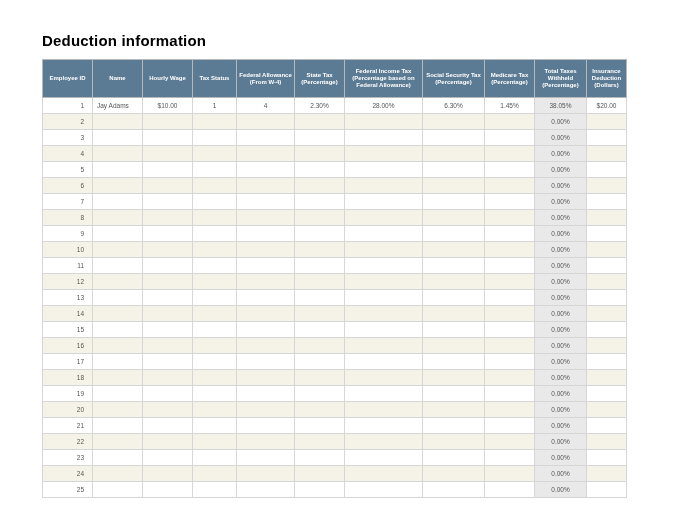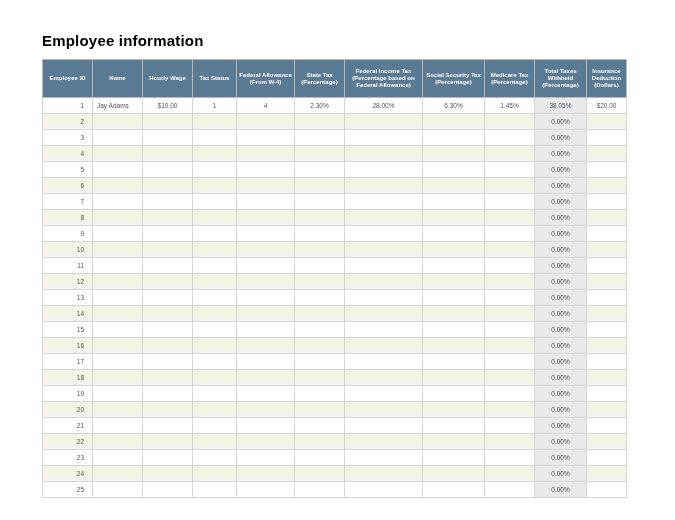--- a/index.html
+++ b/index.html
@@ -60,21 +60,21 @@
   .c-statetax { width: 50px; }
   .c-fedtax { width: 78px; }
   .c-ss { width: 62px; }
   .c-medicare { width: 50px; }
   .c-totals { width: 52px; }
   .c-ins { width: 40px; }
 </style>
 </head>
 <body>
 
-<h1>Employee information</h1>
+<h1>Deduction information</h1>
 
 <table class="grid">
   <thead>
     <tr>
       <th class="c-id">Employee ID</th>
       <th class="c-name">Name</th>
       <th class="c-wage">Hourly Wage</th>
       <th class="c-status">Tax Status</th>
       <th class="c-fedallow">Federal Allowance (From W-4)</th>
       <th class="c-statetax">State Tax (Percentage)</th>

